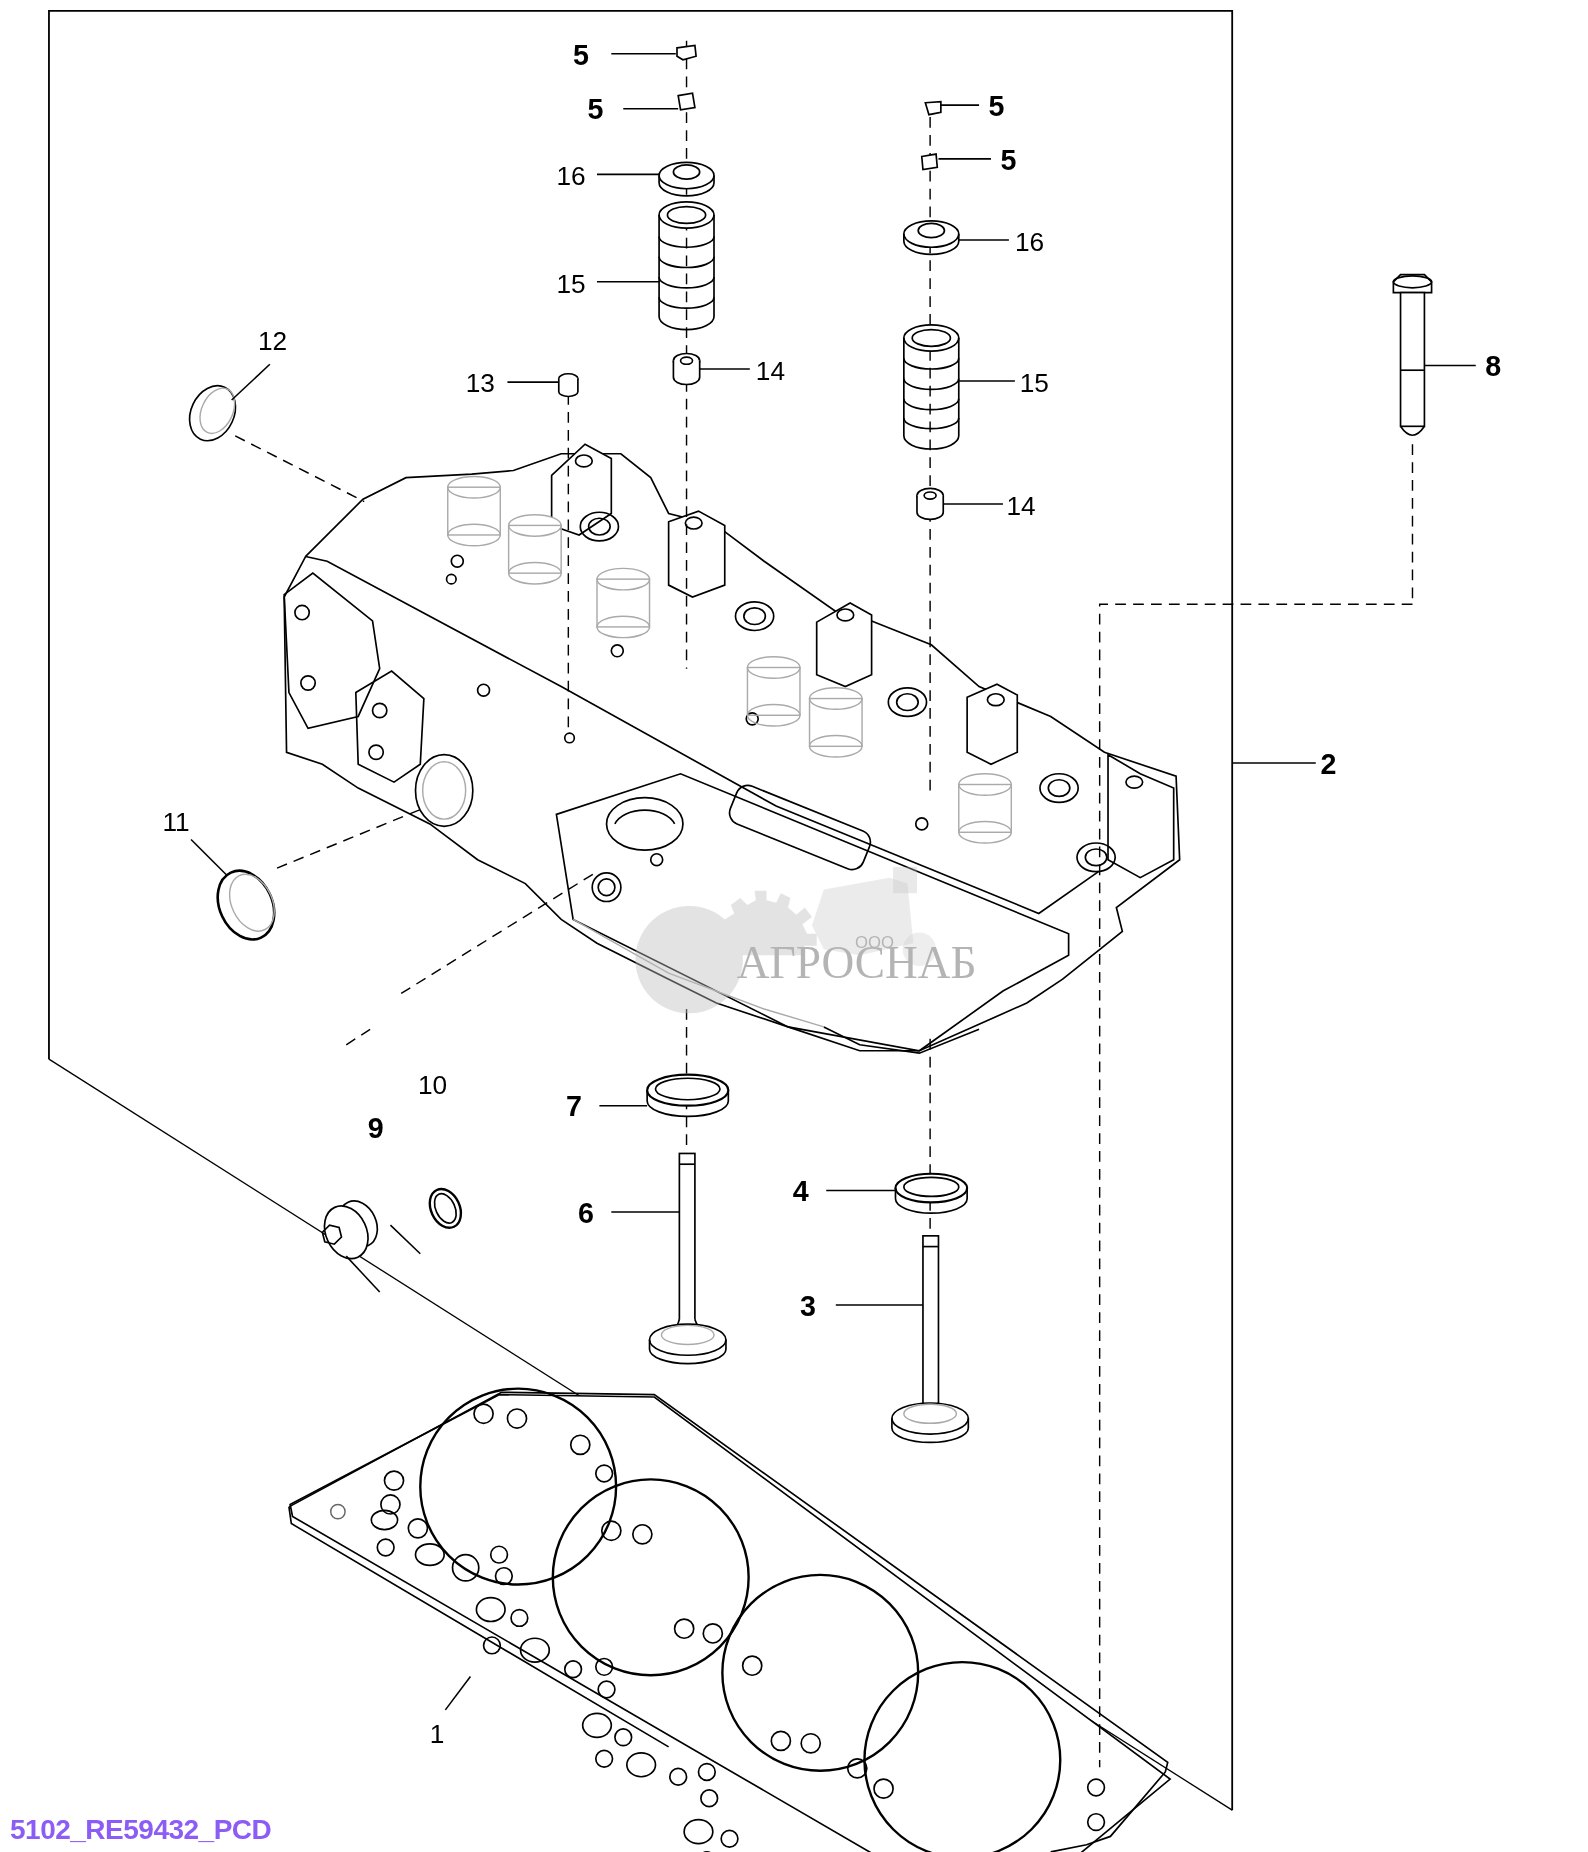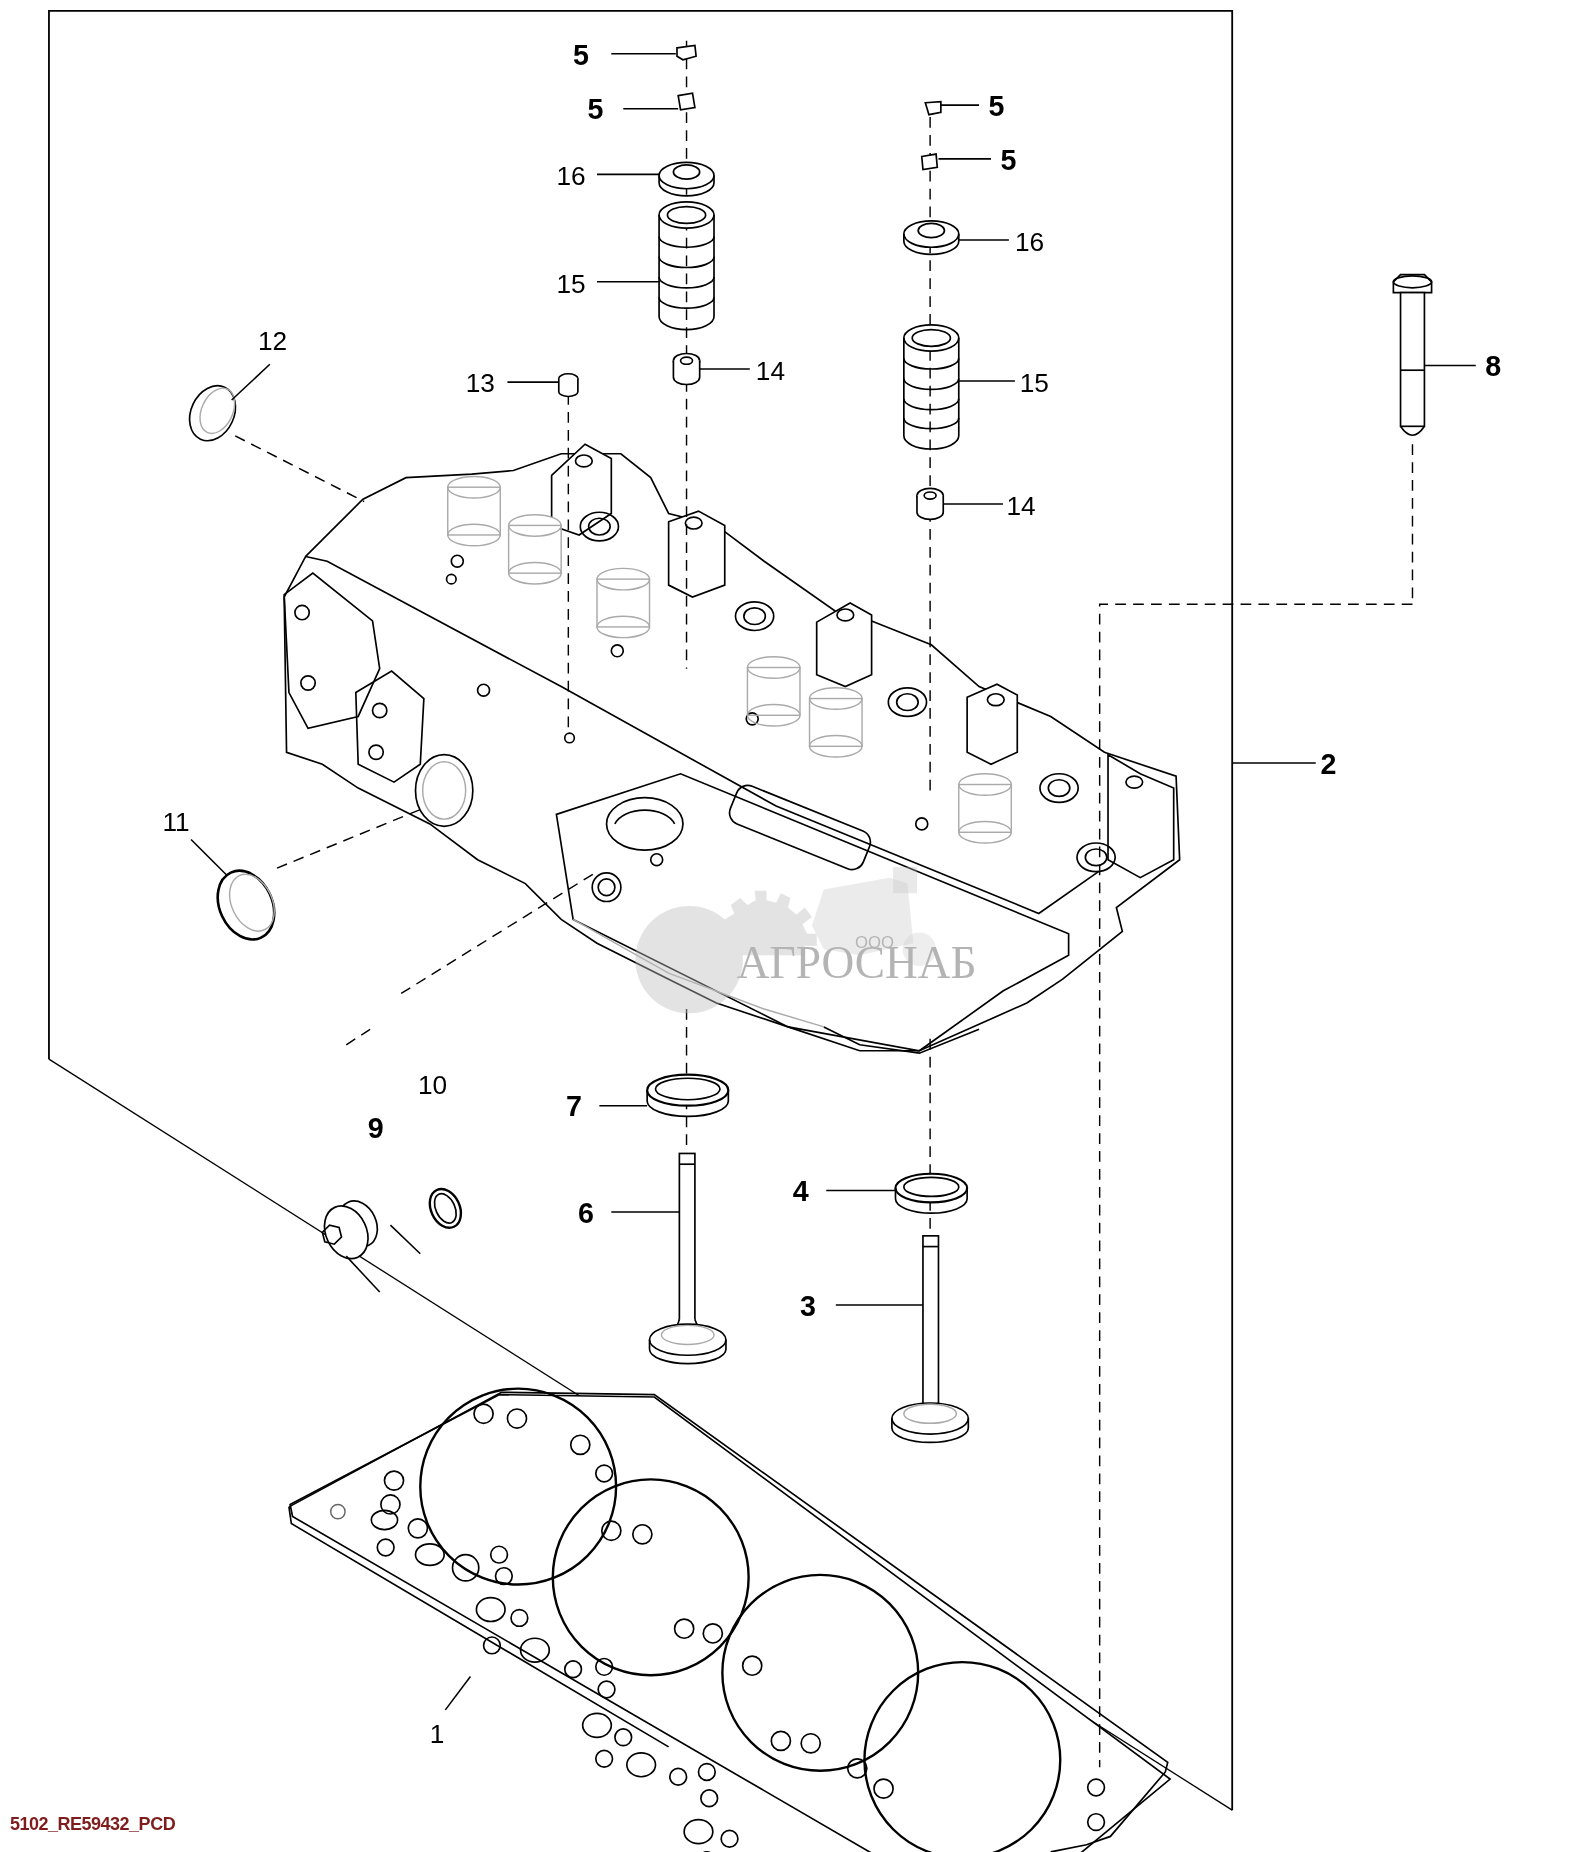--- a/index.html
+++ b/index.html
@@ -11,21 +11,21 @@
   .blk{stroke:#000;fill:none;stroke-width:1.4;}
   .blkw{stroke:#000;fill:#fff;stroke-width:1.4;}
   .gry{stroke:#aaa;fill:none;stroke-width:1.2;}
   .gryw{stroke:#aaa;fill:#fff;stroke-width:1.2;}
   .dash{stroke:#000;fill:none;stroke-width:1.2;stroke-dasharray:9 6;}
   .lead{stroke:#000;stroke-width:1.3;fill:none;}
   .frame{stroke:#000;stroke-width:1.5;fill:none;}
   .wm{fill:#bdbdbd;}
   .wmtext{font-family:"Liberation Serif",serif;font-size:38px;fill:#a8a8a8;}
   .wmsmall{font-family:"Liberation Sans",sans-serif;font-size:14px;fill:#a8a8a8;}
-  .footer{position:absolute;left:10px;top:1814px;font-family:"Liberation Sans",sans-serif;font-weight:bold;font-size:18px;color:#7f1d1d;letter-spacing:-0.5px;}
+  .footer{position:absolute;left:10px;top:1814px;font-family:"Liberation Sans",sans-serif;font-weight:bold;font-size:28px;color:#8b5cf6;letter-spacing:-0.5px;}
 </style>
 </head>
 <body>
 
 <div id="stage">
 <svg width="1588" height="1852" viewBox="0 0 1330 1551" xmlns="http://www.w3.org/2000/svg">
 
   <g>
     <polyline class="frame" points="41,887 41,9 1032,9 1032,1516"></polyline>
     <line class="frame" x1="41" y1="887" x2="1032" y2="1516" style="stroke-width:1.1"></line>

